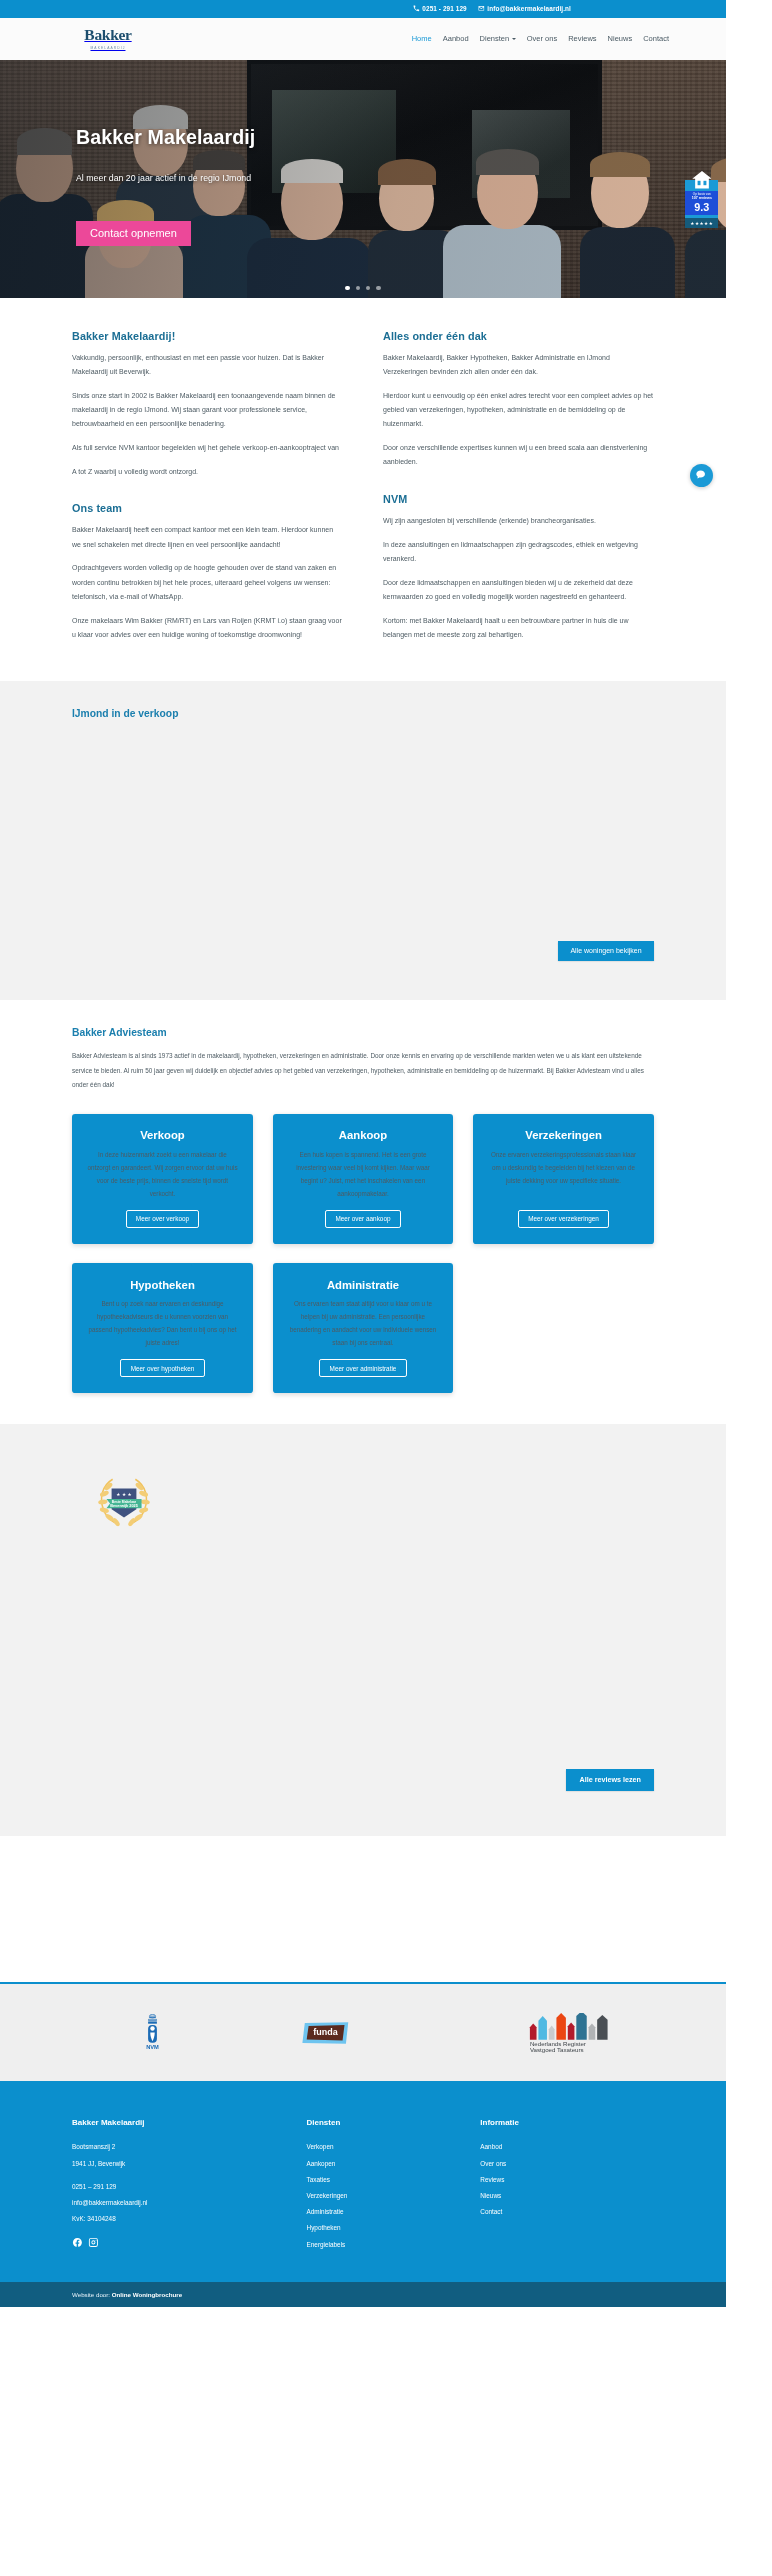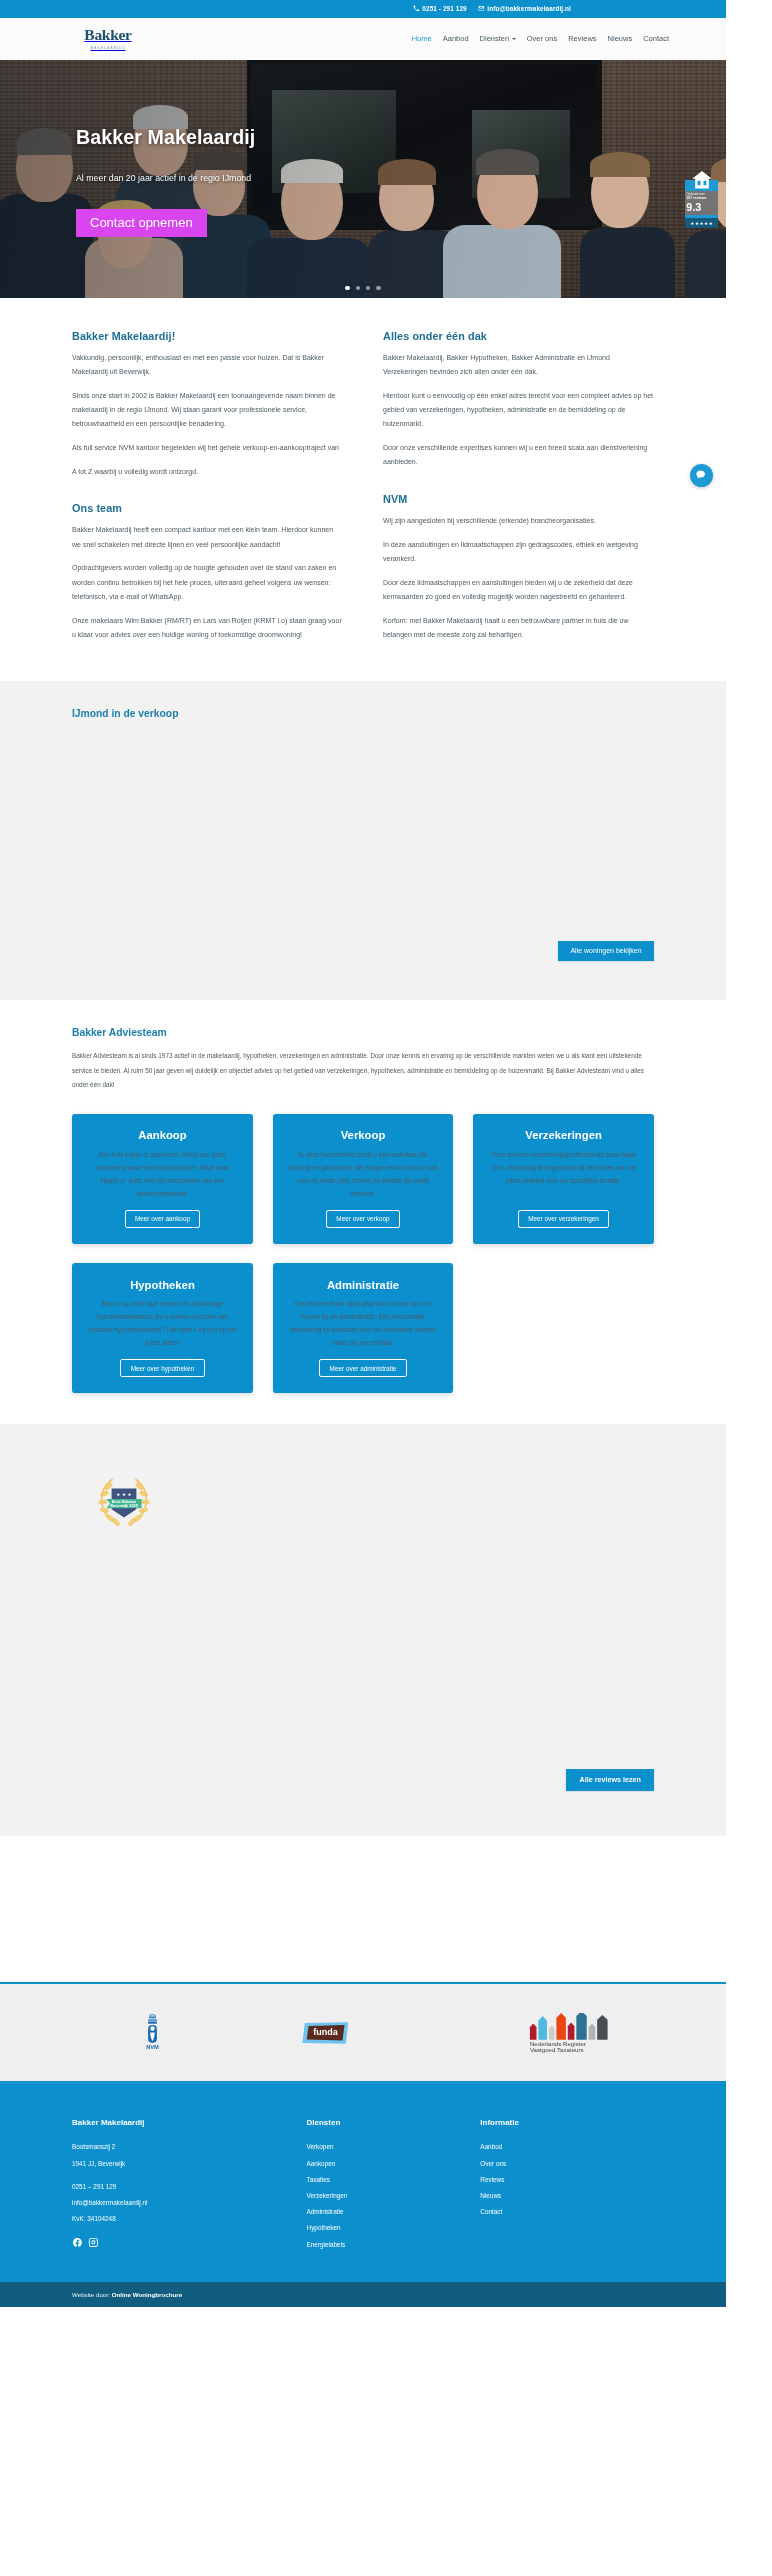--- a/index.html
+++ b/index.html
@@ -82,34 +82,34 @@
   .hero-inner{position:absolute;left:76px;top:66px;z-index:6;}
   .hero-title{
     color:#fff;font-size:19.6px;font-weight:700;letter-spacing:0.1px;
     text-shadow:0 1px 4.1px rgba(0,0,0,.55);font-family:"Liberation Sans",sans-serif;
   }
   .hero-sub{
     color:#fff;font-size:8.8px;margin-top:24px;font-weight:400;
     text-shadow:0 1px 3.6px rgba(0,0,0,.6);
   }
   .hero-btn{
-    display:inline-block;margin-top:26px;background:#d946ef;color:#fff;
-    padding:6.7px 14px;font-size:13px;border:none;cursor:pointer;
+    display:inline-block;margin-top:38px;background:#ec4899;color:#fff;
+    padding:6.7px 14px;font-size:11px;border:none;cursor:pointer;
     font-family:"Liberation Sans",sans-serif;
   }
   .hero-dots{position:absolute;left:0;right:0;bottom:7.2px;display:flex;justify-content:center;gap:5.7px;z-index:7;}
   .hero-dots i{width:4.6px;height:4.6px;border-radius:50%;background:rgba(255,255,255,.55);display:block;}
   .hero-dots i.on{background:#fff;}
 
   
   .revwidget{position:absolute;right:7.7px;top:120px;width:33px;z-index:8;
     font-family:"Liberation Sans",sans-serif;}
   .revwidget .top{background:#1b9ad6;padding:1px 0 0;position:relative;height:11.3px;}
   .revwidget .home-ico{position:absolute;left:50%;top:-8.2px;transform:translateX(-50%);width:19.6px;height:17.5px;}
-  .revwidget .mid{background:#737373;color:#fff;text-align:left;padding:1px 1px 2.6px;}
+  .revwidget .mid{background:#1d4ed8;color:#fff;text-align:center;padding:1px 1px 2.6px;}
   .revwidget .lbl{font-size:3.1px;line-height:1.35;}
   .revwidget .cnt{font-size:3.6px;font-weight:700;line-height:1.4;}
   .revwidget .score{font-size:10.8px;font-weight:700;line-height:1;margin-top:0.5px;}
   .revwidget .bar{height:3.6px;background:#1b9ad6;}
   .revwidget .stars{background:#155a7a;color:#fff;text-align:center;font-size:4.6px;letter-spacing:0.5px;padding:2.1px 0 2.6px;}
 
   
   .chatbubble{
     position:absolute;right:13.4px;top:464px;width:23px;height:23px;border-radius:50%;
     background:#1b9ad6;box-shadow:0 1px 4.1px rgba(0,0,0,.22);z-index:20;
@@ -363,28 +363,28 @@
       <button class="btn-primary">Alle woningen bekijken</button>
     </div>
   </div>
 
   <div class="advies">
     <h2>Bakker Adviesteam</h2>
     <p>Bakker Adviesteam is al sinds 1973 actief in de makelaardij, hypotheken, verzekeringen en administratie. Door onze kennis en ervaring op de verschillende markten weten we u als klant een uitstekende service te bieden. Al ruim 50 jaar geven wij duidelijk en objectief advies op het gebied van verzekeringen, hypotheken, administratie en bemiddeling op de huizenmarkt. Bij Bakker Adviesteam vind u alles onder één dak!</p>
 
     <div class="cards">
       <div class="card">
+        <h3>Verkoop</h3>
+        <p>In deze huizenmarkt zoekt u een makelaar die ontzorgt en garandeert. Wij zorgen ervoor dat uw huis voor de beste prijs, binnen de snelste tijd wordt verkocht.</p>
+        <button class="outline-btn">Meer over verkoop</button>
+      </div>
+      <div class="card">
         <h3>Aankoop</h3>
         <p>Een huis kopen is spannend. Het is een grote investering waar veel bij komt kijken. Maar waar begint u? Juist, met het inschakelen van een aankoopmakelaar.</p>
         <button class="outline-btn">Meer over aankoop</button>
-      </div>
-      <div class="card">
-        <h3>Verkoop</h3>
-        <p>In deze huizenmarkt zoekt u een makelaar die ontzorgt en garandeert. Wij zorgen ervoor dat uw huis voor de beste prijs, binnen de snelste tijd wordt verkocht.</p>
-        <button class="outline-btn">Meer over verkoop</button>
       </div>
       <div class="card">
         <h3>Verzekeringen</h3>
         <p>Onze ervaren verzekeringsprofessionals staan klaar om u deskundig te begeleiden bij het kiezen van de juiste dekking voor uw specifieke situatie.</p>
         <button class="outline-btn">Meer over verzekeringen</button>
       </div>
       <div class="card">
         <h3>Hypotheken</h3>
         <p>Bent u op zoek naar ervaren en deskundige hypotheekadviseurs die u kunnen voorzien van passend hypotheekadvies? Dan bent u bij ons op het juiste adres!</p>
         <button class="outline-btn">Meer over hypotheken</button>

